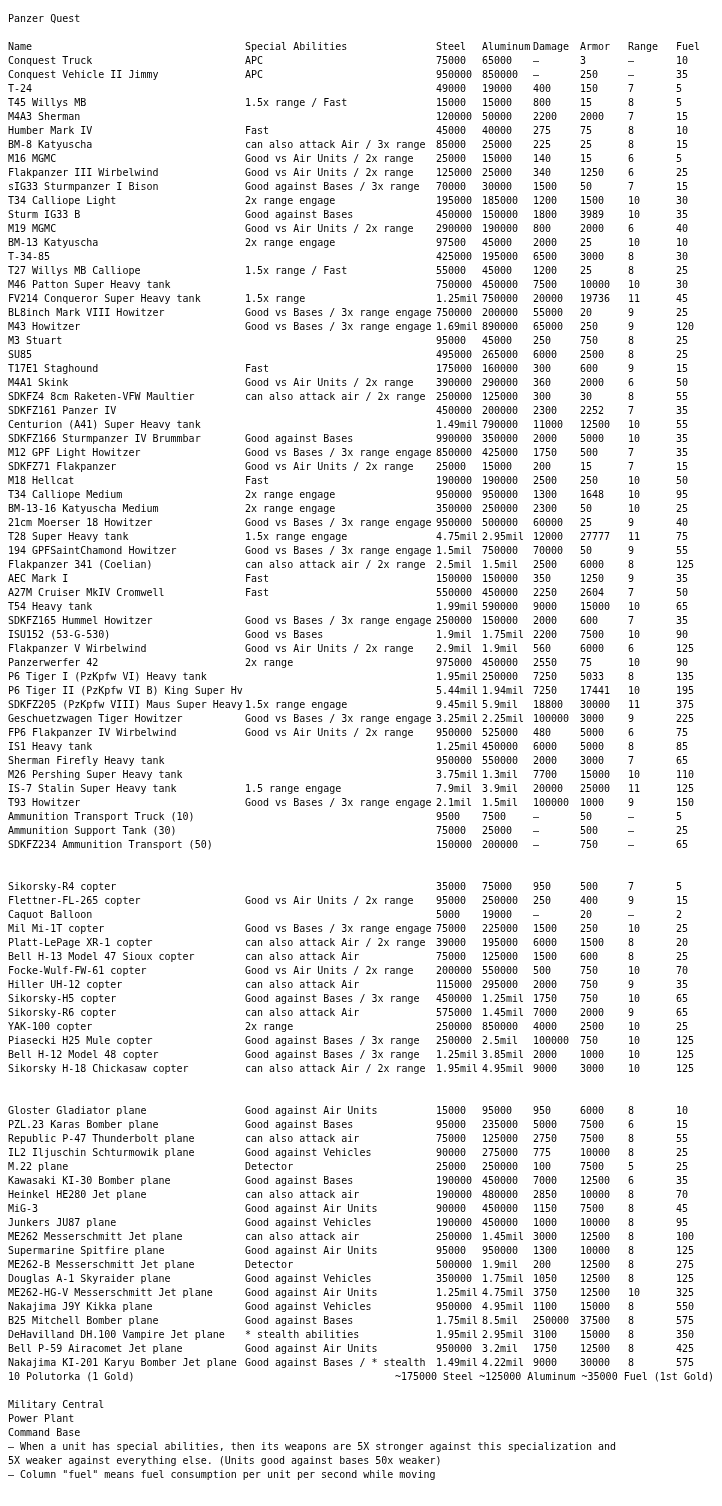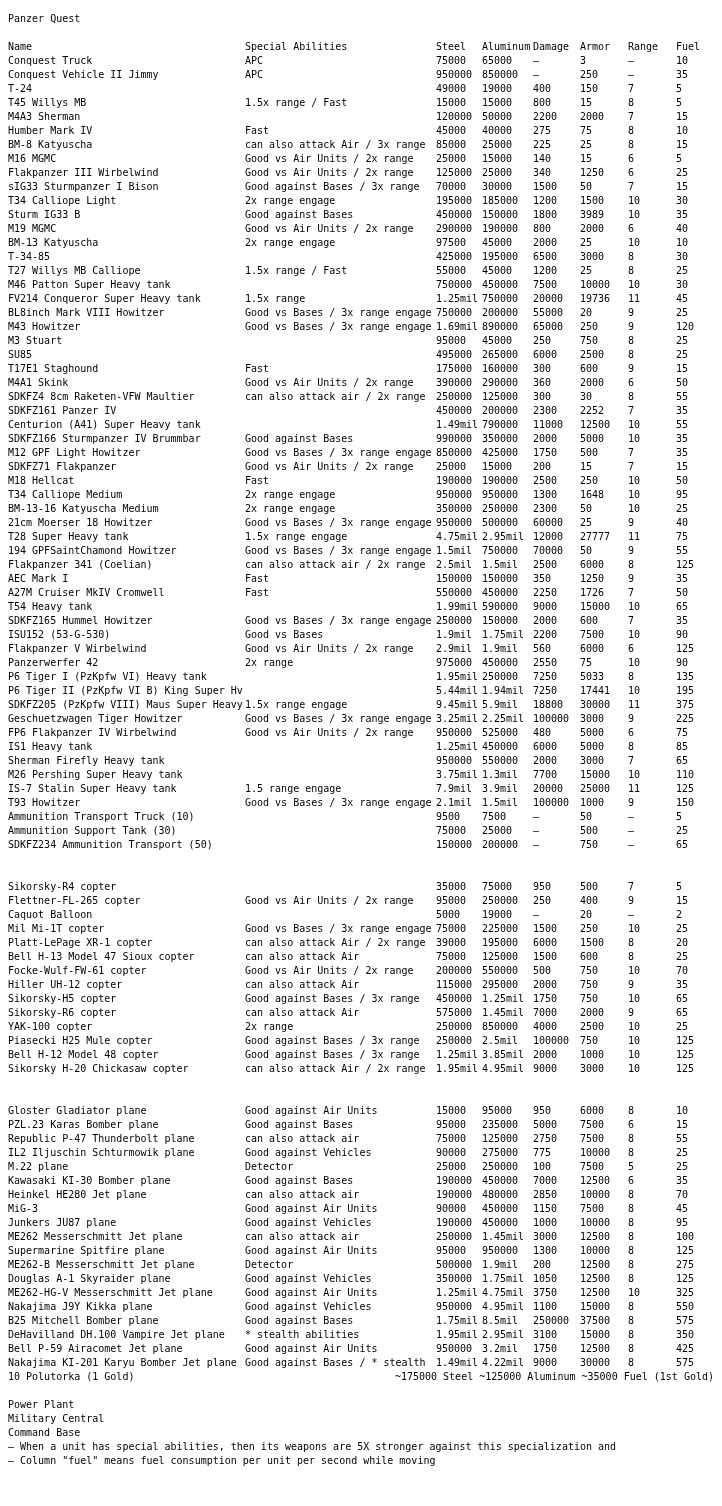--- a/index.html
+++ b/index.html
@@ -444,21 +444,21 @@
           <span>1250</span>
           <span>9</span>
           <span>35</span>
         </div>
         <div class="row">
           <span>A27M Cruiser MkIV Cromwell</span>
           <span>Fast</span>
           <span>550000</span>
           <span>450000</span>
           <span>2250</span>
-          <span>1726</span>
+          <span>2604</span>
           <span>7</span>
           <span>50</span>
         </div>
         <div class="row">
           <span>T54 Heavy tank</span>
           <span></span>
           <span>1.99mil</span>
           <span>590000</span>
           <span>9000</span>
           <span>15000</span>
@@ -761,21 +761,21 @@
           <span>Bell H-12 Model 48 copter</span>
           <span>Good against Bases / 3x range</span>
           <span>1.25mil</span>
           <span>3.85mil</span>
           <span>2000</span>
           <span>1000</span>
           <span>10</span>
           <span>125</span>
         </div>
         <div class="row">
-          <span>Sikorsky H-20 Chickasaw copter</span>
+          <span>Sikorsky H-18 Chickasaw copter</span>
           <span>can also attack Air / 2x range</span>
           <span>1.95mil</span>
           <span>4.95mil</span>
           <span>9000</span>
           <span>3000</span>
           <span>10</span>
           <span>125</span>
         </div>
       </div>
       <div class="section">
@@ -971,27 +971,28 @@
         </div>
       </div>
     </div>
 
   <div class="footer-line">
     <span>10 Polutorka (1 Gold)</span>
     <span>~175000 Steel ~125000 Aluminum ~35000 Fuel (1st Gold)</span>
   </div>
 
   <div class="buildings" id="buildings">
+      <div class="line">Military Central</div>
       <div class="line">Power Plant</div>
-      <div class="line">Military Central</div>
       <div class="line">Command Base</div>
     </div>
 
   <div id="notes">
       <div class="note">
         <div class="line">– When a unit has special abilities, then its weapons are 5X stronger against this specialization and</div>
+        <div class="line">5X weaker against everything else. (Units good against bases 50x weaker)</div>
       </div>
       <div class="note">
         <div class="line">– Column "fuel" means fuel consumption per unit per second while moving</div>
       </div>
     </div>
 
 </div>
 
 </body></html>

